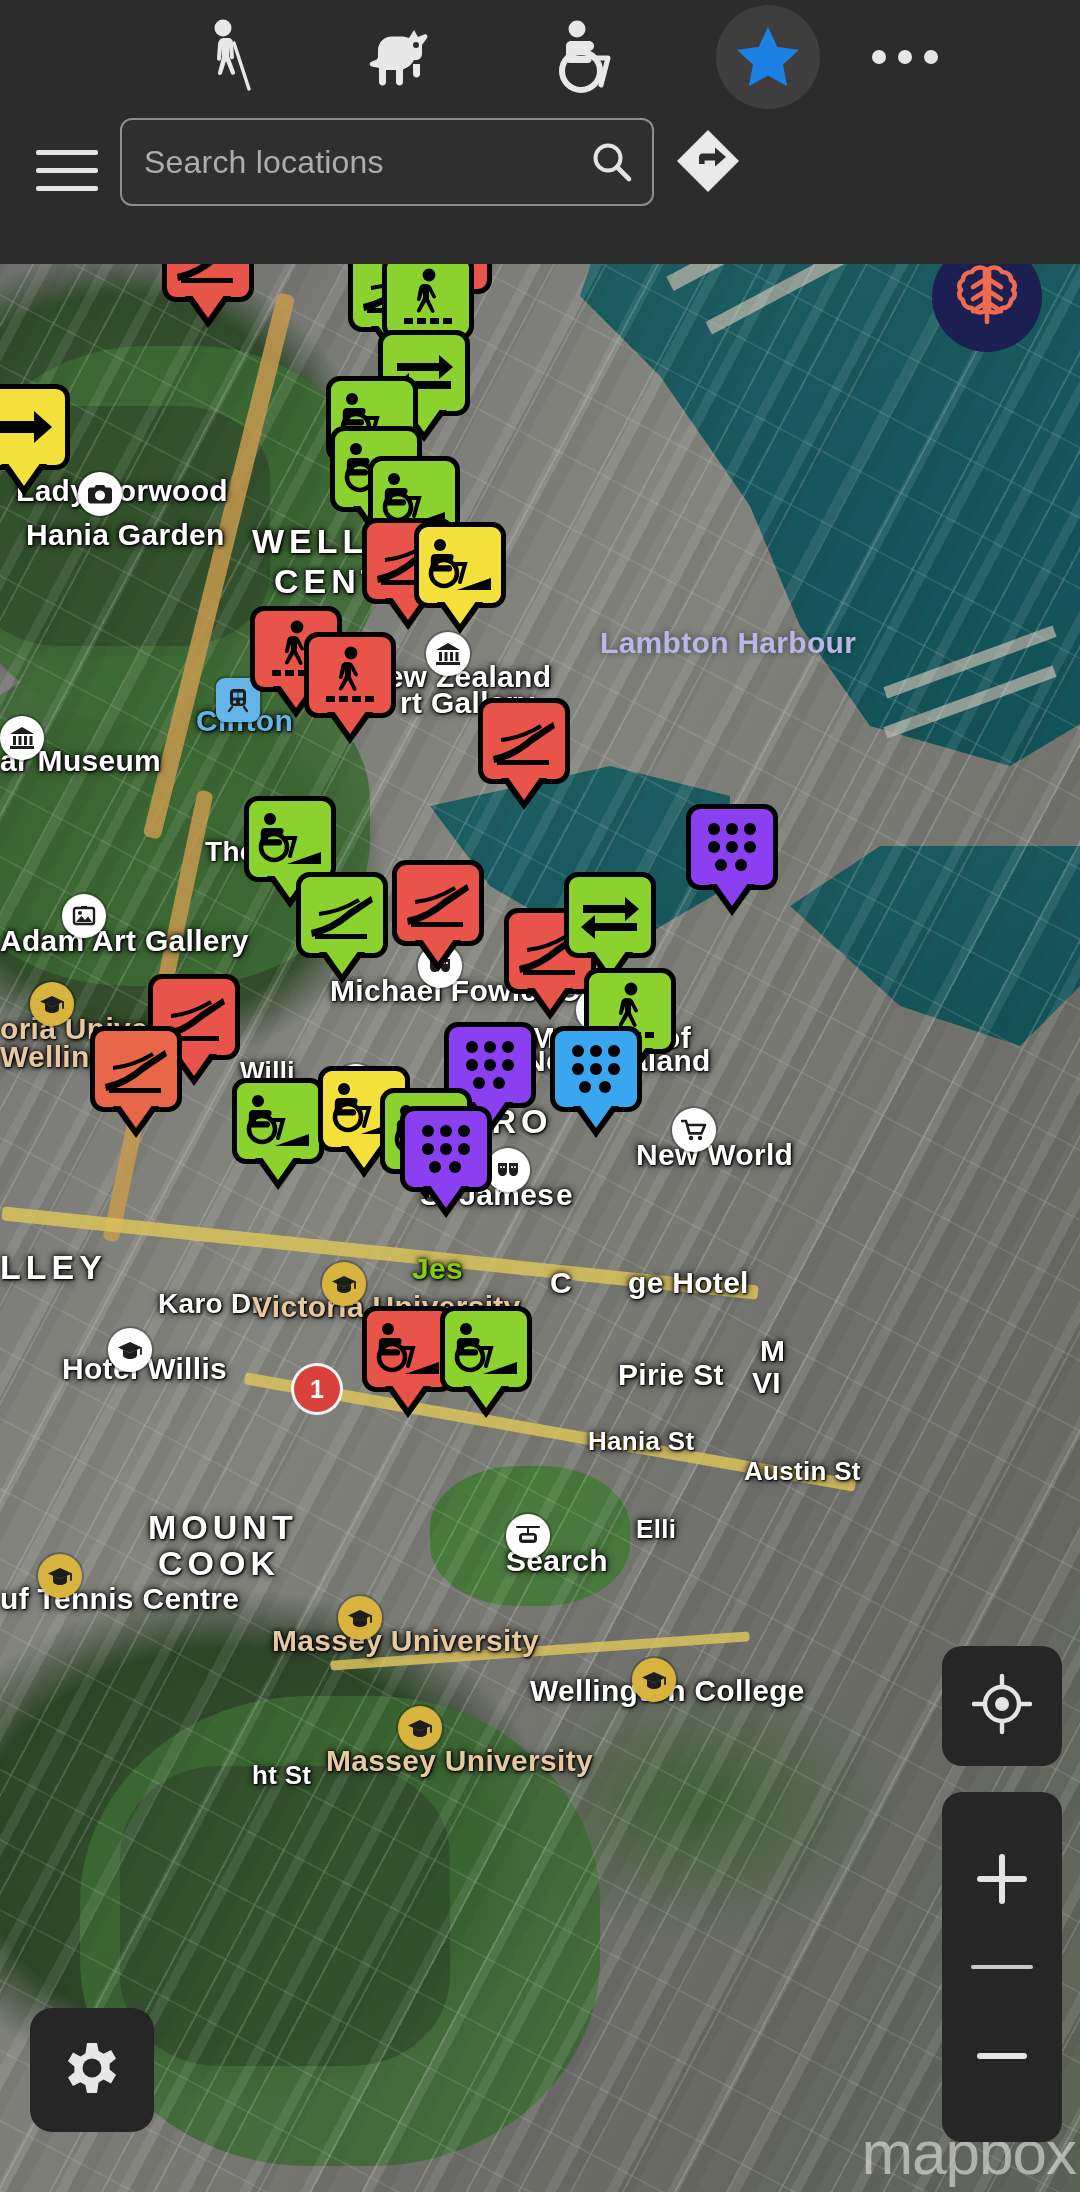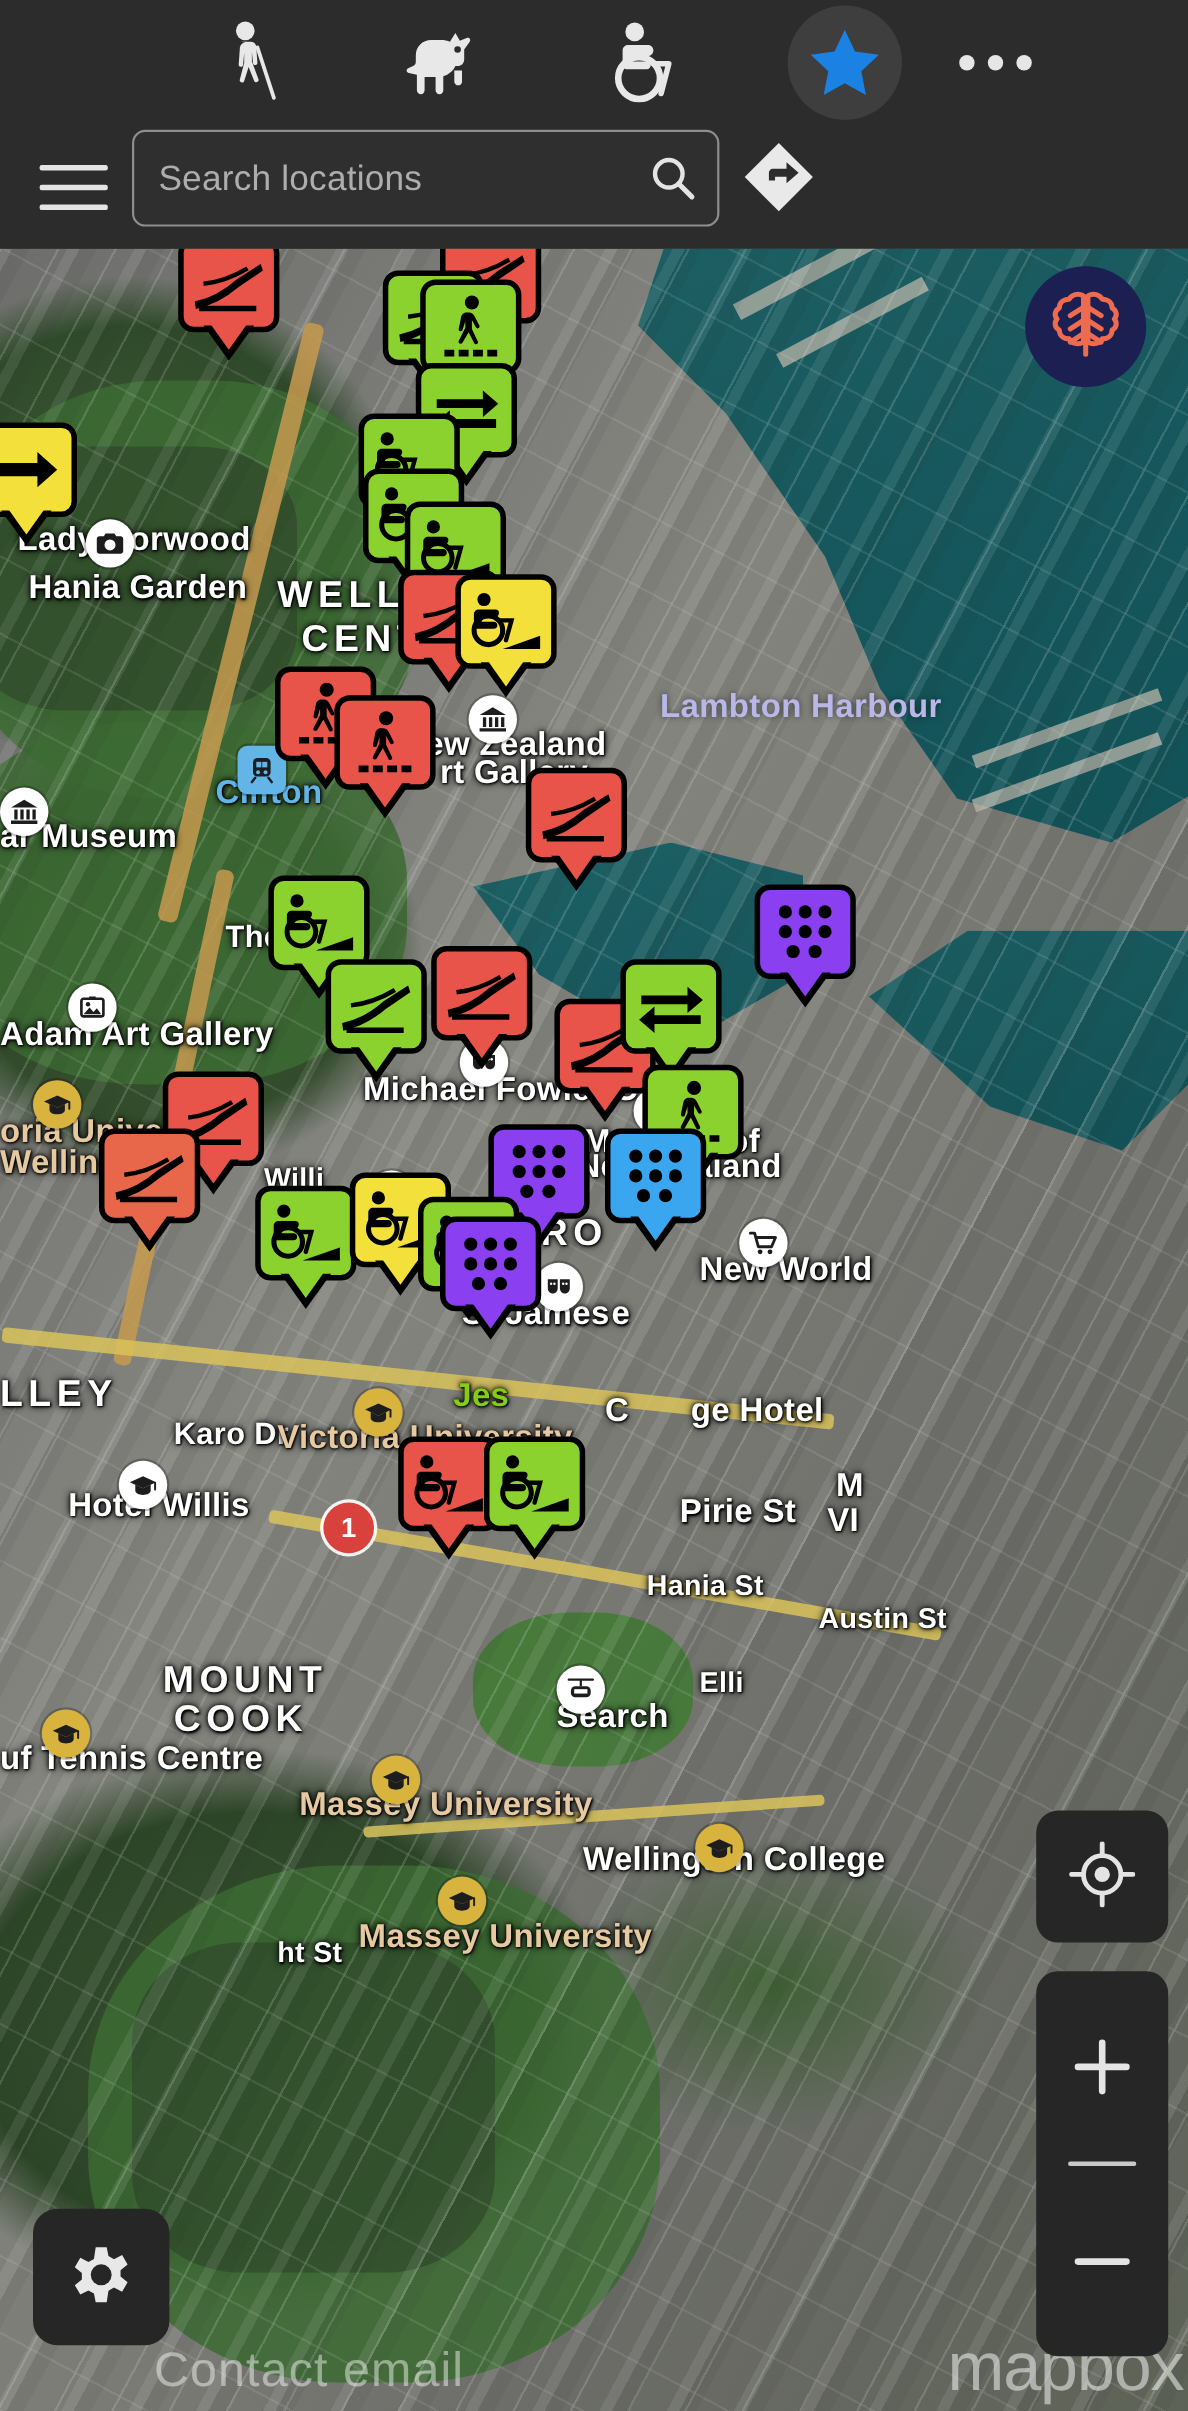--- a/index.html
+++ b/index.html
@@ -2,21 +2,21 @@
 <html><head>
 <meta charset="utf-8">
 <style>
   * { box-sizing: border-box; margin:0; padding:0; }
   html,body { width:1080px; height:2192px; overflow:hidden; background:#2b2b2b;
     font-family:"Liberation Sans", sans-serif; }
 
   #app { position:relative; width:1080px; height:2192px; overflow:hidden; }
 
   
-  .topbar { position:absolute; left:0; top:0; width:1080px; height:226px;
+  .topbar { position:absolute; left:0; top:0; width:1080px; height:264px;
     background:#2c2c2c; z-index:40; }
   .filterrow { position:absolute; left:0; top:0; width:1080px; height:114px;
     display:flex; align-items:center; justify-content:center; gap:0; }
   .filter-btn { width:104px; height:104px; display:flex; align-items:center;
     justify-content:center; border-radius:50%; margin:0 38px; }
   .filter-btn.active { background:#3e3e3e; }
   .filter-btn svg { display:block; }
   .more-btn { width:74px; height:74px; display:flex; align-items:center;
     justify-content:center; margin-left:10px; }
   .dots { display:flex; gap:12px; }
@@ -922,19 +922,18 @@
     <div class="ctrl-settings">
       <span>
         <svg width="58" height="58" viewBox="0 0 58 58">
           <path d="M29 19a10 10 0 100 20 10 10 0 000-20zm0 7a3 3 0 110 6 3 3 0 010-6z" fill="#e8e8e8"></path>
           <path d="M24 4h10l1.6 8 5 2.8L48 11l5 8.6-6.4 5.2v5.8l6.4 5.2-5 8.6-7.4-3.8-5 2.8L34 54H24l-1.6-8-5-2.8L10 47l-5-8.6 6.4-5.2v-5.8L5 22.2 10 13.6l7.4 3.8 5-2.8z" fill="#e8e8e8"></path>
           <circle cx="29" cy="29" r="9.5" fill="#262626"></circle>
         </svg>
       </span>
     </div>
 
-    <div class="attrib">Contact email</div>
     <div class="mapboxlogo">
       <span class="mtxt">mapbox</span>
     </div>
 
   </div>
 </div>
 
 </body></html>

